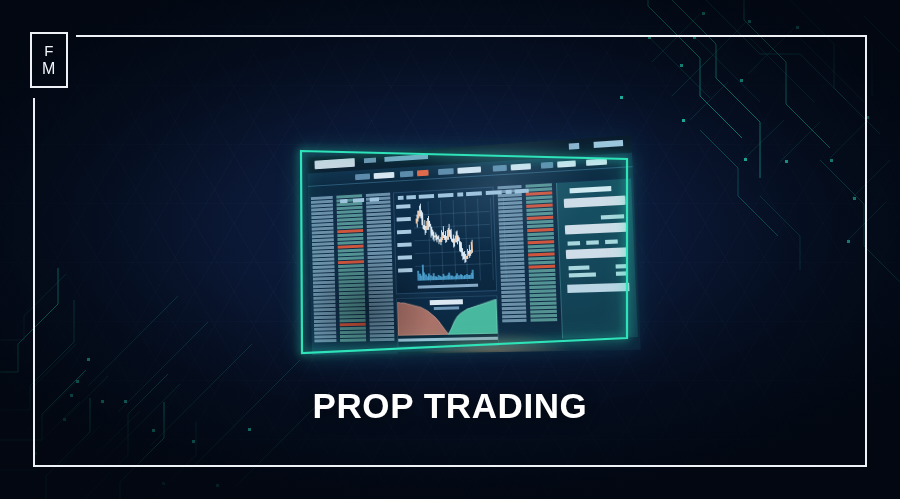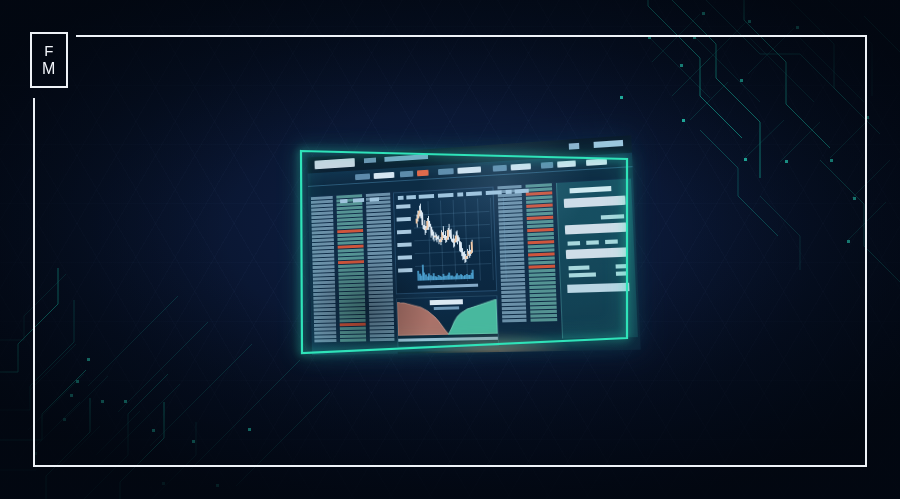--- a/index.html
+++ b/index.html
@@ -839,14 +839,15 @@
   <div class="frame-top"></div>
   <div class="frame-right"></div>
   <div class="frame-bottom"></div>
   <div class="frame-left"></div>
 
   <div class="logo-box">
     <span class="lf">F</span>
     <span class="lm">M</span>
   </div>
 
+  <div class="title">PROP TRADING</div>
 
 </div>
 
 </body></html>

